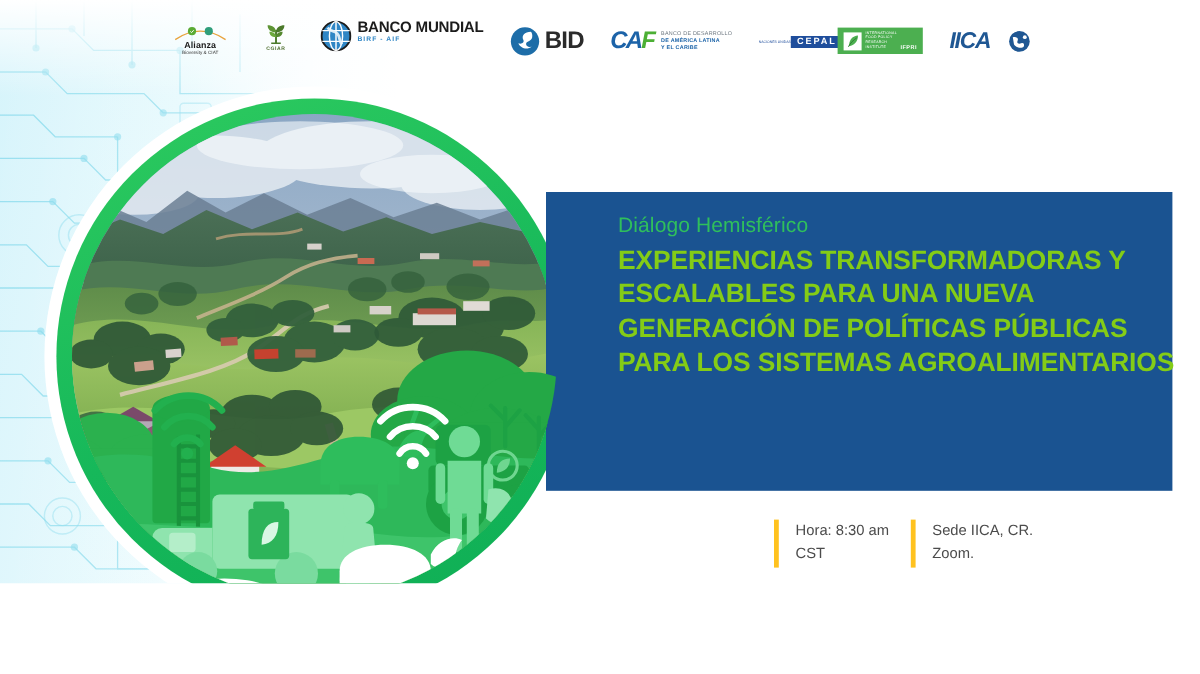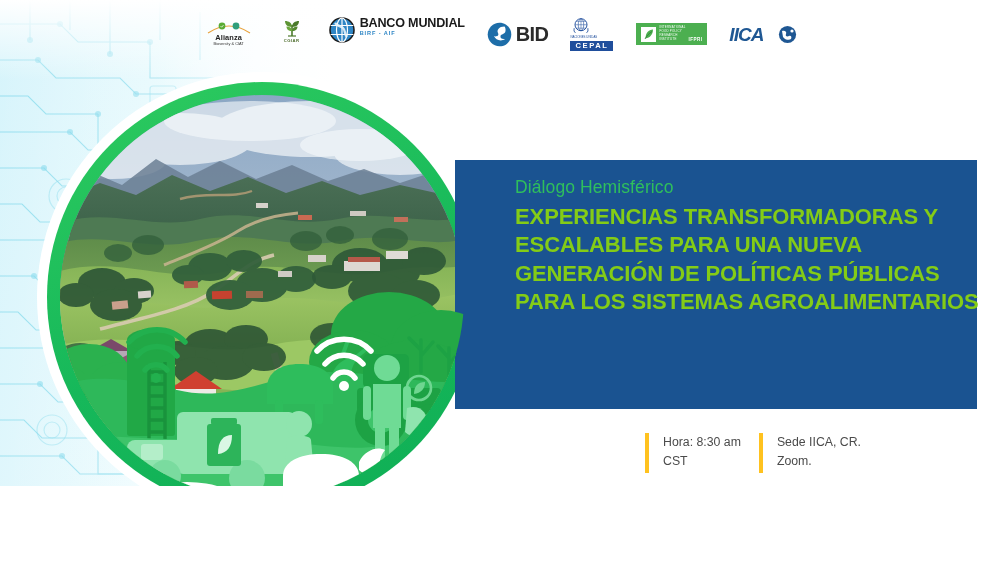--- a/index.html
+++ b/index.html
@@ -50,21 +50,21 @@
   .lg-bid{display:flex;align-items:center;gap:4px;}
   .lg-bid .wm{font-size:20px;font-weight:bold;color:#2b2b2b;letter-spacing:-.6px;line-height:1;}
 
   .lg-caf{display:flex;align-items:center;gap:6px;}
   .lg-caf .cafmark{font-size:20px;font-weight:bold;line-height:1;letter-spacing:-1.6px;font-style:italic;}
   .lg-caf .cafmark .b{color:#1c63a8;}
   .lg-caf .cafmark .g{color:#4caf34;}
   .lg-caf .cfx{font-size:4.5px;color:#1c63a8;line-height:1.35;font-weight:bold;letter-spacing:.2px;}
   .lg-caf .cfx .l1{color:#6d7780;font-weight:normal;}
 
-  .lg-cepal{display:flex;flex-direction:column;align-items:flex-start;width:44px;}
+  .lg-cepal{display:flex;align-items:center;width:44px;}
   .lg-cepal .un-sub{font-size:2.9px;color:#1f4e9c;margin-top:1px;white-space:nowrap;}
   .lg-cepal .bar{margin-top:1.5px;background:#1f4e9c;color:#fff;font-size:7.6px;font-weight:bold;letter-spacing:1.6px;padding:1px 4px 1px 5px;line-height:1.1;}
 
   .lg-ifpri{display:flex;align-items:center;gap:3px;background:#4caf50;padding:3px 5px;height:22px;box-sizing:border-box;}
   .lg-ifpri .leafbox{width:15px;height:15px;background:#fff;display:flex;align-items:center;justify-content:center;}
   .lg-ifpri .words{font-size:2.9px;color:#fff;line-height:1.35;letter-spacing:.25px;}
   .lg-ifpri .ip{font-size:4.6px;color:#fff;font-weight:bold;letter-spacing:.4px;margin-top:2px;}
 
   .lg-iica{display:flex;align-items:center;gap:15px;}
   .lg-iica .iw{font-size:19px;font-weight:bold;color:#1f5793;font-style:italic;letter-spacing:-1px;line-height:1;}
@@ -227,20 +227,28 @@
     </div>
 
     <div class="logo lg-bid">
       <svg width="25" height="25" viewBox="0 0 25 25" xmlns="http://www.w3.org/2000/svg">
         <path d="M12.5.7 C6 .7 .7 6 .7 12.5 S6 24.3 12.5 24.3 S24.3 19 24.3 12.5 S19 .7 12.5 .7Z" fill="#1d6da8"></path>
         <path d="M17.5 4.5 C12 4.5 9.5 8 11 11 C12.5 14 9 15 7 14 C8.5 18 14 20 18 17 C15 17.5 13 16 13.5 14 C14 12 18 12.5 18.5 9 C18.8 7 18.3 5.5 17.5 4.5Z" fill="#fff"></path>
       </svg>
       <div class="wm">BID</div>
     </div>
 
+    <div class="logo lg-caf">
+      <div class="cafmark"><span class="b">C</span><span class="b">A</span><span class="g">F</span></div>
+      <div class="cfx">
+        <div class="l1">BANCO DE DESARROLLO</div>
+        <div>DE AMÉRICA LATINA</div>
+        <div>Y EL CARIBE</div>
+      </div>
+    </div>
 
     <div class="logo lg-cepal">
       <svg width="22" height="20" viewBox="0 0 22 20" xmlns="http://www.w3.org/2000/svg">
         <circle cx="11" cy="9" r="7" fill="none" stroke="#1f4e9c" stroke-width="1.1"></circle>
         <ellipse cx="11" cy="9" rx="3.2" ry="7" fill="none" stroke="#1f4e9c" stroke-width=".7"></ellipse>
         <path d="M4 9 H18 M11 2 V16 M5.4 5 H16.6 M5.4 13 H16.6" stroke="#1f4e9c" stroke-width=".6"></path>
         <path d="M3 13 Q2 17 4.5 18.5" stroke="#1f4e9c" stroke-width="1" fill="none"></path>
         <path d="M19 13 Q20 17 17.5 18.5" stroke="#1f4e9c" stroke-width="1" fill="none"></path>
       </svg>
       <div class="un-sub">NACIONES UNIDAS</div>

